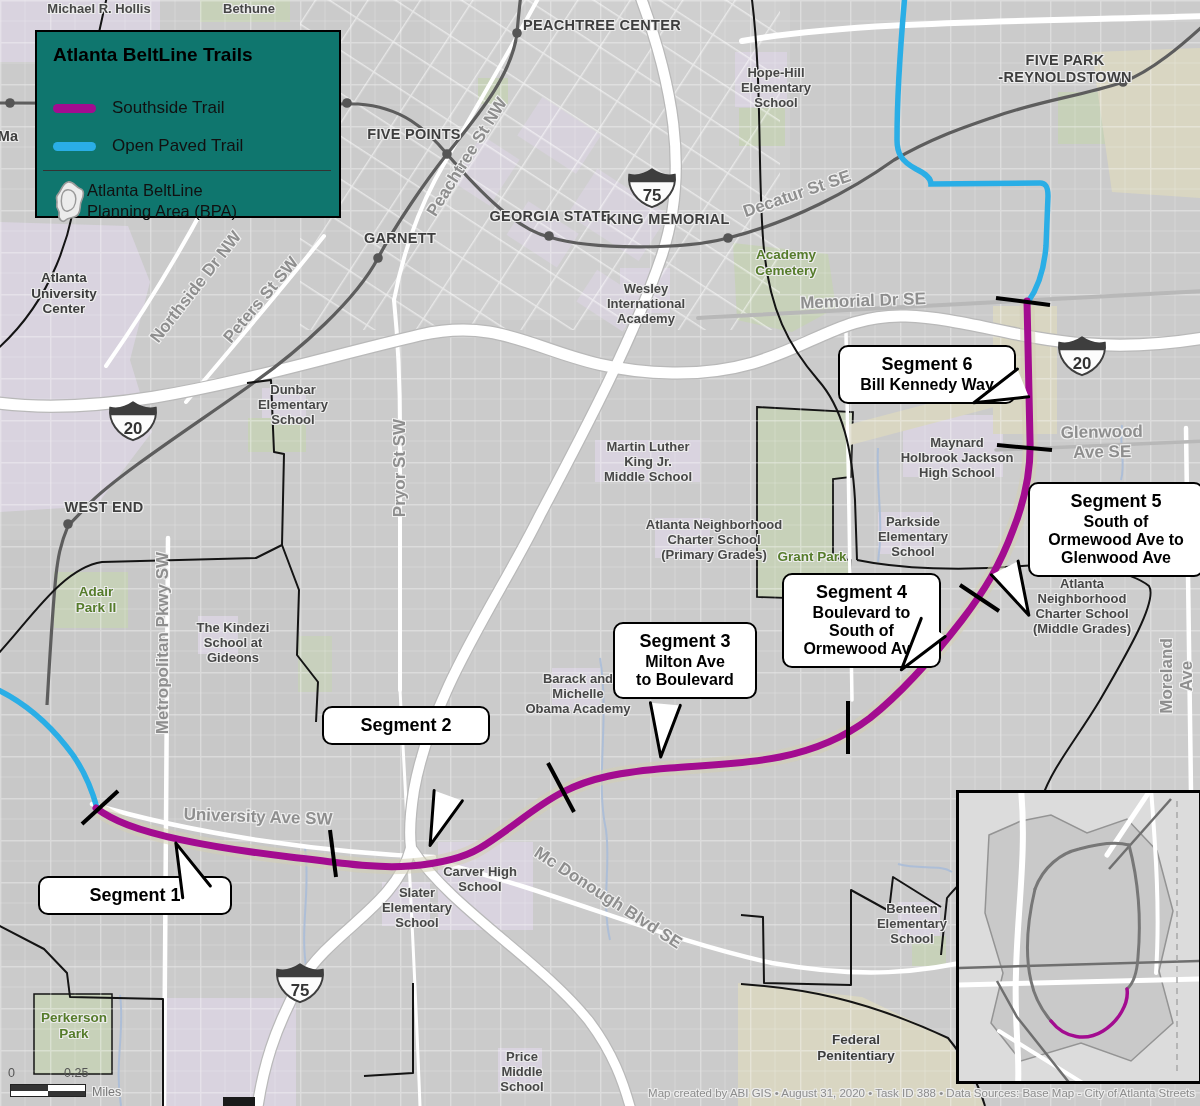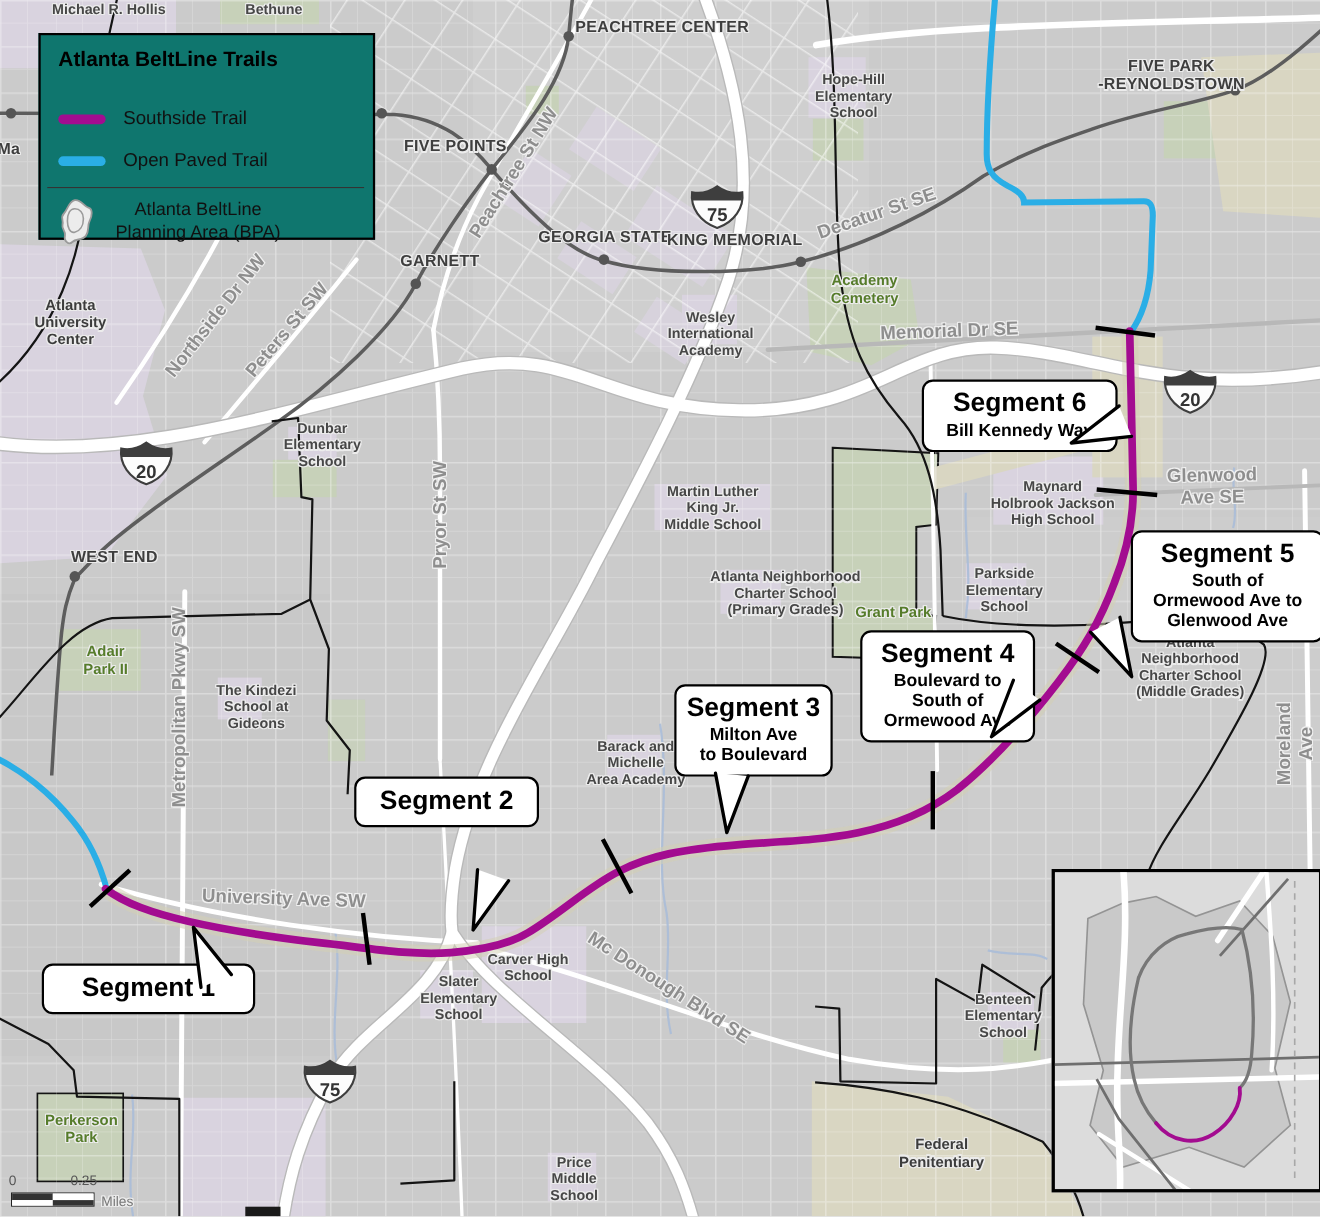--- a/index.html
+++ b/index.html
@@ -11,34 +11,34 @@
   .halo{text-shadow:-1px -1px 0 #ececec,1px -1px 0 #ececec,-1px 1px 0 #ececec,1px 1px 0 #ececec,
         0 -1px 0 #ececec,0 1px 0 #ececec,-1px 0 0 #ececec,1px 0 0 #ececec;}
   .st{font-size:14.5px;font-weight:bold;color:#3e3e3e;letter-spacing:.3px;}
   .sc{font-size:13px;font-weight:bold;color:#474747;}
   .rd{font-size:17px;font-weight:bold;color:#8e8e8e;
       text-shadow:-1px -1px 0 #f0f0f0,1px -1px 0 #f0f0f0,-1px 1px 0 #f0f0f0,1px 1px 0 #f0f0f0;}
   .pk{font-size:13.5px;font-weight:bold;color:#567c2b;}
   .ar{font-size:13.5px;font-weight:bold;color:#3c3c3c;}
   .callout{position:absolute;background:#fff;border:2.5px solid #000;border-radius:10px;
        text-align:center;padding:7px 6px 8px 6px;z-index:5;line-height:1.12;}
-  .ct{font-size:24px;font-weight:bold;color:#000;}
+  .ct{font-size:18px;font-weight:bold;color:#000;}
   .cb{font-size:16px;font-weight:bold;color:#000;white-space:pre-line;margin-top:2px;}
   .ptr{position:absolute;z-index:6;overflow:visible;}
   #legend{position:absolute;left:35px;top:30px;width:302px;height:184px;background:#0f766e;
        border:2.5px solid #000;z-index:7;}
   #legend .title{font-size:19px;font-weight:bold;color:#000;margin:12px 0 0 16px;}
   .leg-row{position:absolute;left:16px;display:flex;align-items:center;}
   .leg-swatch{width:43px;height:9px;border-radius:5px;margin-right:16px;}
   .sw-magenta{background:#a30c90;}
   .sw-cyan{background:#2aaee6;}
   .leg-label{font-size:17px;color:#111;}
   .leg-divider{position:absolute;left:6px;top:111px;width:288px;border-top:1.5px solid #333;}
   .leg-bpa{position:absolute;left:12px;top:120px;display:flex;align-items:center;}
-  .leg-bpa-label{font-size:16.5px;color:#111;white-space:pre-line;line-height:1.25;margin-left:18px;text-align:center;}
+  .leg-bpa-label{font-size:16.5px;color:#111;white-space:pre-line;line-height:1.25;margin-left:0;}
   #inset{position:absolute;left:956px;top:790px;width:240px;height:288px;border:3px solid #000;
        background:#dcdcdc;z-index:5;}
   #scalebar{position:absolute;left:0;top:0;z-index:7;}
   .sb-num{position:absolute;font-size:12.5px;color:#555;}
   .sb-bar{position:absolute;left:10px;top:1084px;width:74px;height:11px;border:1.5px solid #222;
        display:grid;grid-template-columns:1fr 1fr;grid-template-rows:1fr 1fr;background:#fff;}
   .sb-c1{background:#333;} .sb-c2{background:#fff;} .sb-c3{background:#fff;} .sb-c4{background:#333;}
   .sb-unit{position:absolute;left:92px;top:1085px;font-size:12.5px;color:#777;}
   #credits{position:absolute;right:5px;top:1087px;font-size:11.5px;color:#8d8d8d;z-index:4;}
 </style>
@@ -275,21 +275,21 @@
 Elementary
 School</div>
 <div class="lbl sc halo" style="left:1082px;top:607px">Atlanta Neighborhood
 Charter School
 (Middle Grades)</div>
 <div class="lbl sc halo" style="left:233px;top:643px">The Kindezi
 School at
 Gideons</div>
 <div class="lbl sc halo" style="left:578px;top:694px">Barack and
 Michelle
-Area Academy</div>
+Obama Academy</div>
 <div class="lbl sc halo" style="left:480px;top:880px">Carver High
 School</div>
 <div class="lbl sc halo" style="left:417px;top:908px">Slater
 Elementary
 School</div>
 <div class="lbl sc halo" style="left:912px;top:924px">Benteen
 Elementary
 School</div>
 <div class="lbl sc halo" style="left:522px;top:1072px">Price
 Middle
@@ -414,14 +414,15 @@
   <div class="sb-num" style="left:64px;top:1066px">0.25</div>
   <div class="sb-bar">
     <div class="sb-c1"></div>
         <div class="sb-c2"></div>
         <div class="sb-c3"></div>
         <div class="sb-c4"></div>
   </div>
   <div class="sb-unit halo">Miles</div>
 </div>
 
+<div id="credits" class="halo">Map created by ABI GIS • August 31, 2020 • Task ID 388 • Data Sources: Base Map - City of Atlanta Streets</div>
 
 </div>
 
 </body></html>

